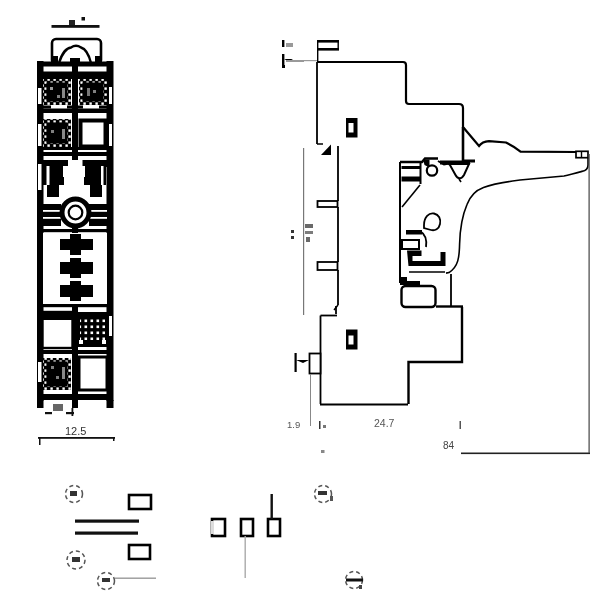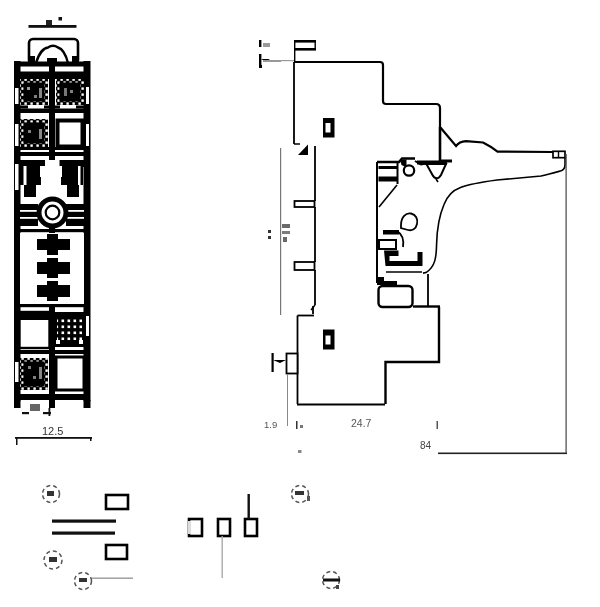--- a/index.html
+++ b/index.html
@@ -1,16 +1,16 @@
 <!DOCTYPE html>
 <html><head>
 <meta charset="utf-8">
 <style>
 html,body{margin:0;padding:0;background:#ffffff;}
-#page{width:556px;height:607px;position:relative;font-family:"Liberation Sans",sans-serif;}
+#page{width:556px;height:607px;position:relative;font-family:"Liberation Sans",sans-serif;padding-left:23px;}
 svg{filter:blur(0.4px);}
 </style>
 </head>
 <body>
 <div id="page">
 <svg width="600" height="607" viewBox="0 0 600 607" xmlns="http://www.w3.org/2000/svg">
 <defs>
 <pattern id="chk" width="6" height="6" patternUnits="userSpaceOnUse">
 <rect x="0" y="0" width="6" height="6" fill="#000"></rect>
 <rect x="0.4" y="0.4" width="2.4" height="2.4" fill="#fff"></rect>

